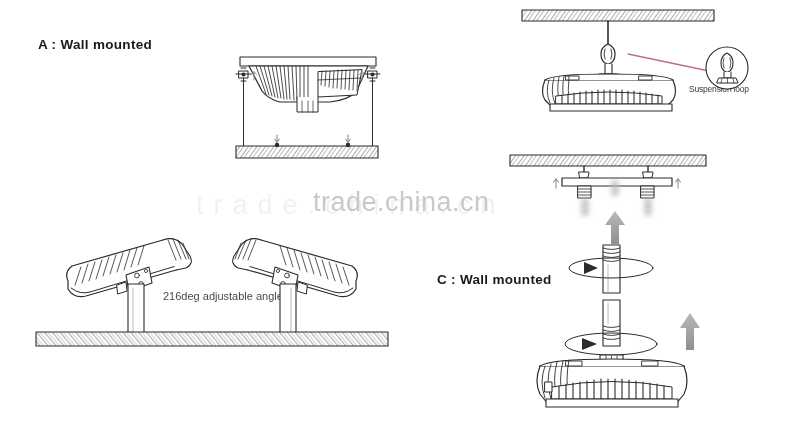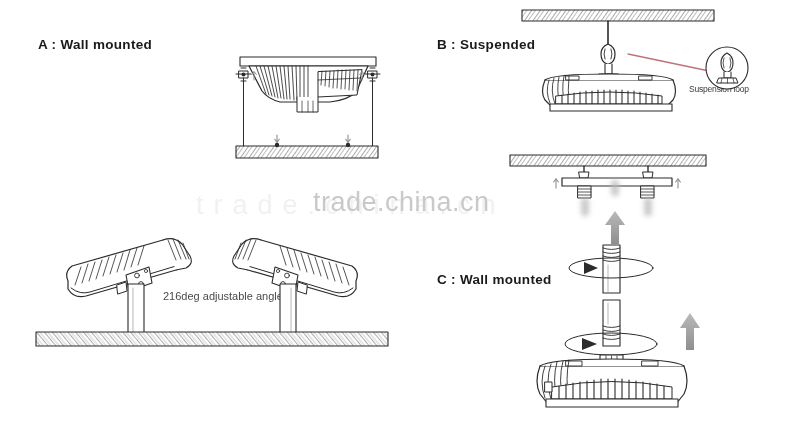--- a/index.html
+++ b/index.html
@@ -76,21 +76,20 @@
     pointer-events: none;
   }
 </style>
 </head>
 <body>
 
 <div id="canvas">
 
   <div class="section-label" id="label-a">A :  Wall mounted</div>
 
-  <div class="section-label" id="label-b">B : Suspended</div>
 
   <div class="section-label" id="label-c">C : Wall mounted</div>
 
   <div class="note-text" id="angle-note">216deg adjustable angle</div>
 
   <div class="note-text" id="loop-note">Suspension loop</div>
 
   <div id="ghost-watermark">trade.china.cn</div>
 
   <div id="watermark">trade.china.cn</div>

